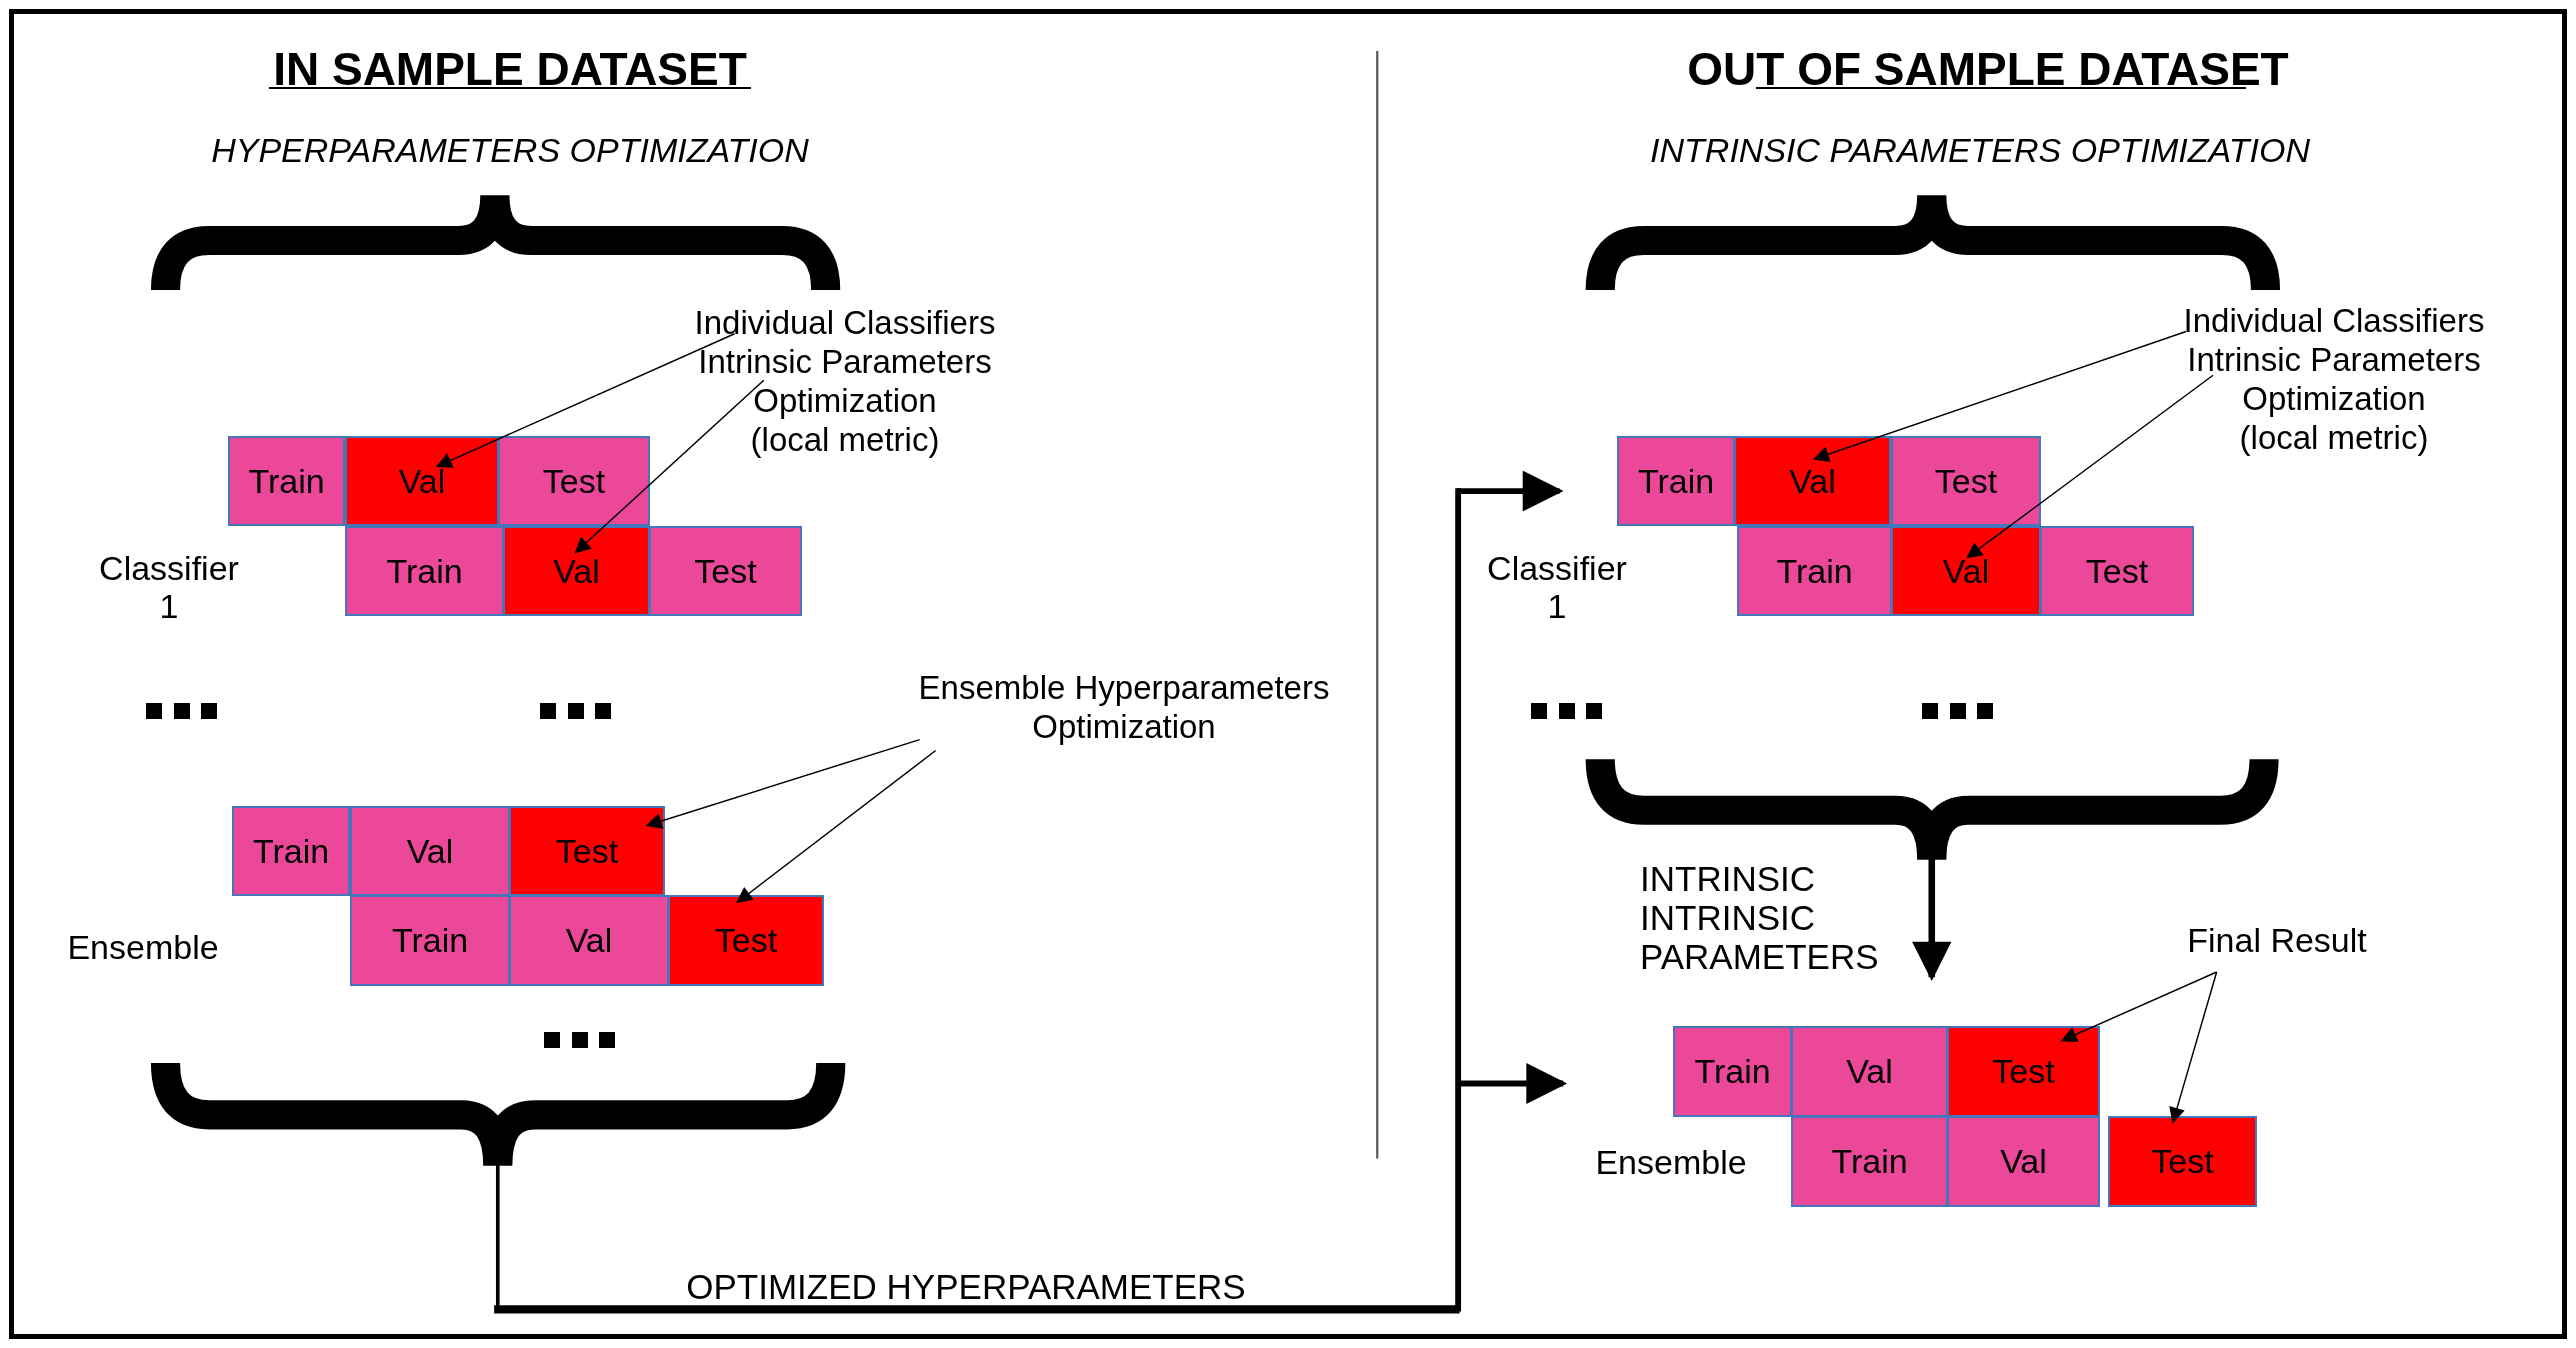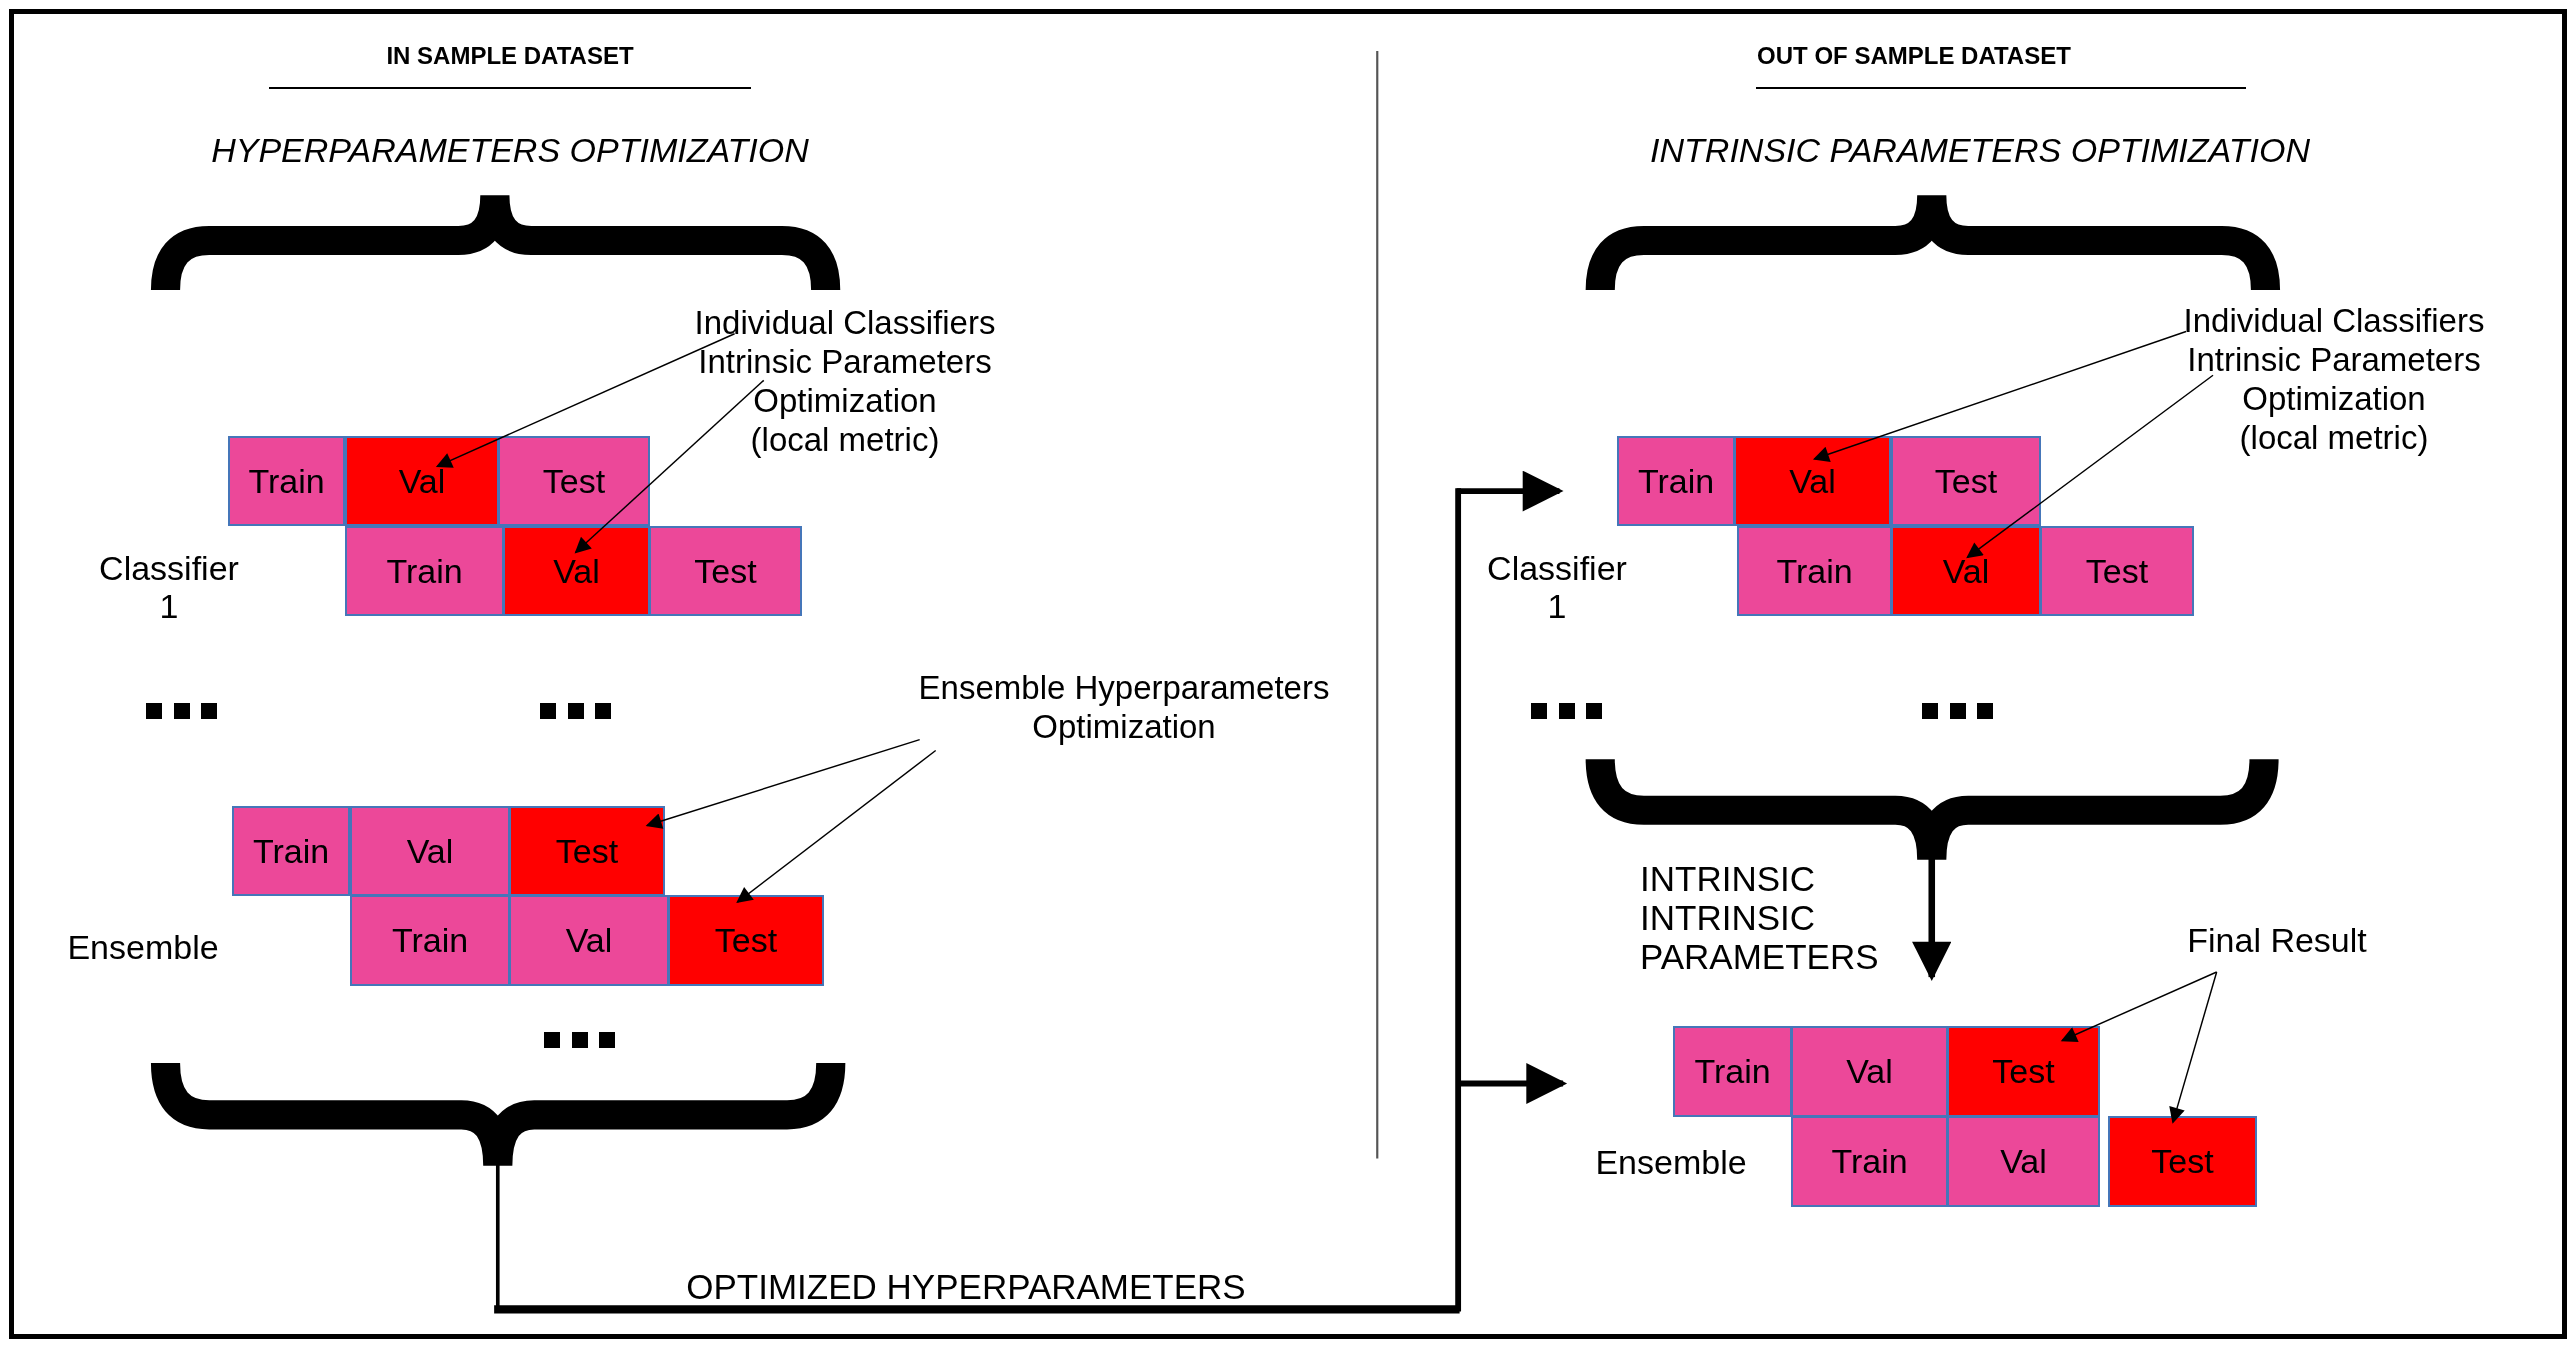--- a/index.html
+++ b/index.html
@@ -9,21 +9,21 @@
   }
   #frame{position:absolute;left:8.7px;top:8.7px;right:8.7px;bottom:8.7px;border:5.1px solid #000;z-index:20;pointer-events:none;}
   .cx{transform:translateX(-50%);}
   .blk{
     position:absolute;box-sizing:border-box;border:2.2px solid #4576B9;
     display:flex;align-items:center;justify-content:center;
     font-size:34px;z-index:1;white-space:nowrap;
   }
   .blk.blue{background:#ec4899;}
   .blk.red{background:#FF0000;}
-  .title{position:absolute;font-weight:bold;font-size:24px;white-space:nowrap;z-index:10;}
+  .title{position:absolute;font-weight:bold;font-size:46px;white-space:nowrap;z-index:10;}
   .subtitle{position:absolute;font-style:italic;font-size:34px;white-space:nowrap;z-index:10;}
   .uline{position:absolute;height:2.2px;background:#000;z-index:10;}
   .note{position:absolute;font-size:33px;line-height:39px;text-align:center;white-space:nowrap;z-index:10;}
   .sidelabel{position:absolute;font-size:34px;line-height:38px;text-align:center;white-space:nowrap;z-index:10;}
   .capsnote{position:absolute;font-size:35px;line-height:39px;text-align:left;white-space:nowrap;z-index:10;}
   .plain{position:absolute;font-size:34px;white-space:nowrap;z-index:10;}
   .connlabel{position:absolute;font-size:35px;white-space:nowrap;z-index:10;}
   .dots{position:absolute;display:flex;gap:11.7px;z-index:10;}
   .dots i{display:block;width:16px;height:16px;background:#000;}
   #lines{position:absolute;left:0;top:0;z-index:5;}
@@ -103,21 +103,21 @@
     <line x1="3000" y1="455" x2="2490" y2="630" stroke="#000" stroke-width="2" marker-end="url(#mSmall)"></line>
     <line x1="3037" y1="515" x2="2700" y2="765" stroke="#000" stroke-width="2" marker-end="url(#mSmall)"></line>
     <line x1="3042" y1="1334" x2="2830" y2="1428" stroke="#000" stroke-width="2" marker-end="url(#mSmall)"></line>
     <line x1="3042" y1="1334" x2="2982" y2="1540" stroke="#000" stroke-width="2" marker-end="url(#mSmall)"></line>
   </svg>
 
   <div class="title cx" style="left:510px;top:42px">IN SAMPLE DATASET</div>
   <div class="uline" style="left:269px;top:87px;width:482px"></div>
   <div class="subtitle cx" style="left:510px;top:131px">HYPERPARAMETERS OPTIMIZATION</div>
 
-  <div class="title cx" style="left:1914px;top:42px">OUT OF SAMPLE DATASET</div>
+  <div class="title cx" style="left:1988px;top:42px">OUT OF SAMPLE DATASET</div>
   <div class="uline" style="left:1756px;top:87px;width:490px"></div>
   <div class="subtitle cx" style="left:1980px;top:131px">INTRINSIC PARAMETERS OPTIMIZATION</div>
 
   <div class="note cx" style="left:845px;top:303px">
     <span>Individual Classifiers</span>
     <span>Intrinsic Parameters</span>
     <span>Optimization</span>
     <span>(local metric)</span>
   </div>
 

